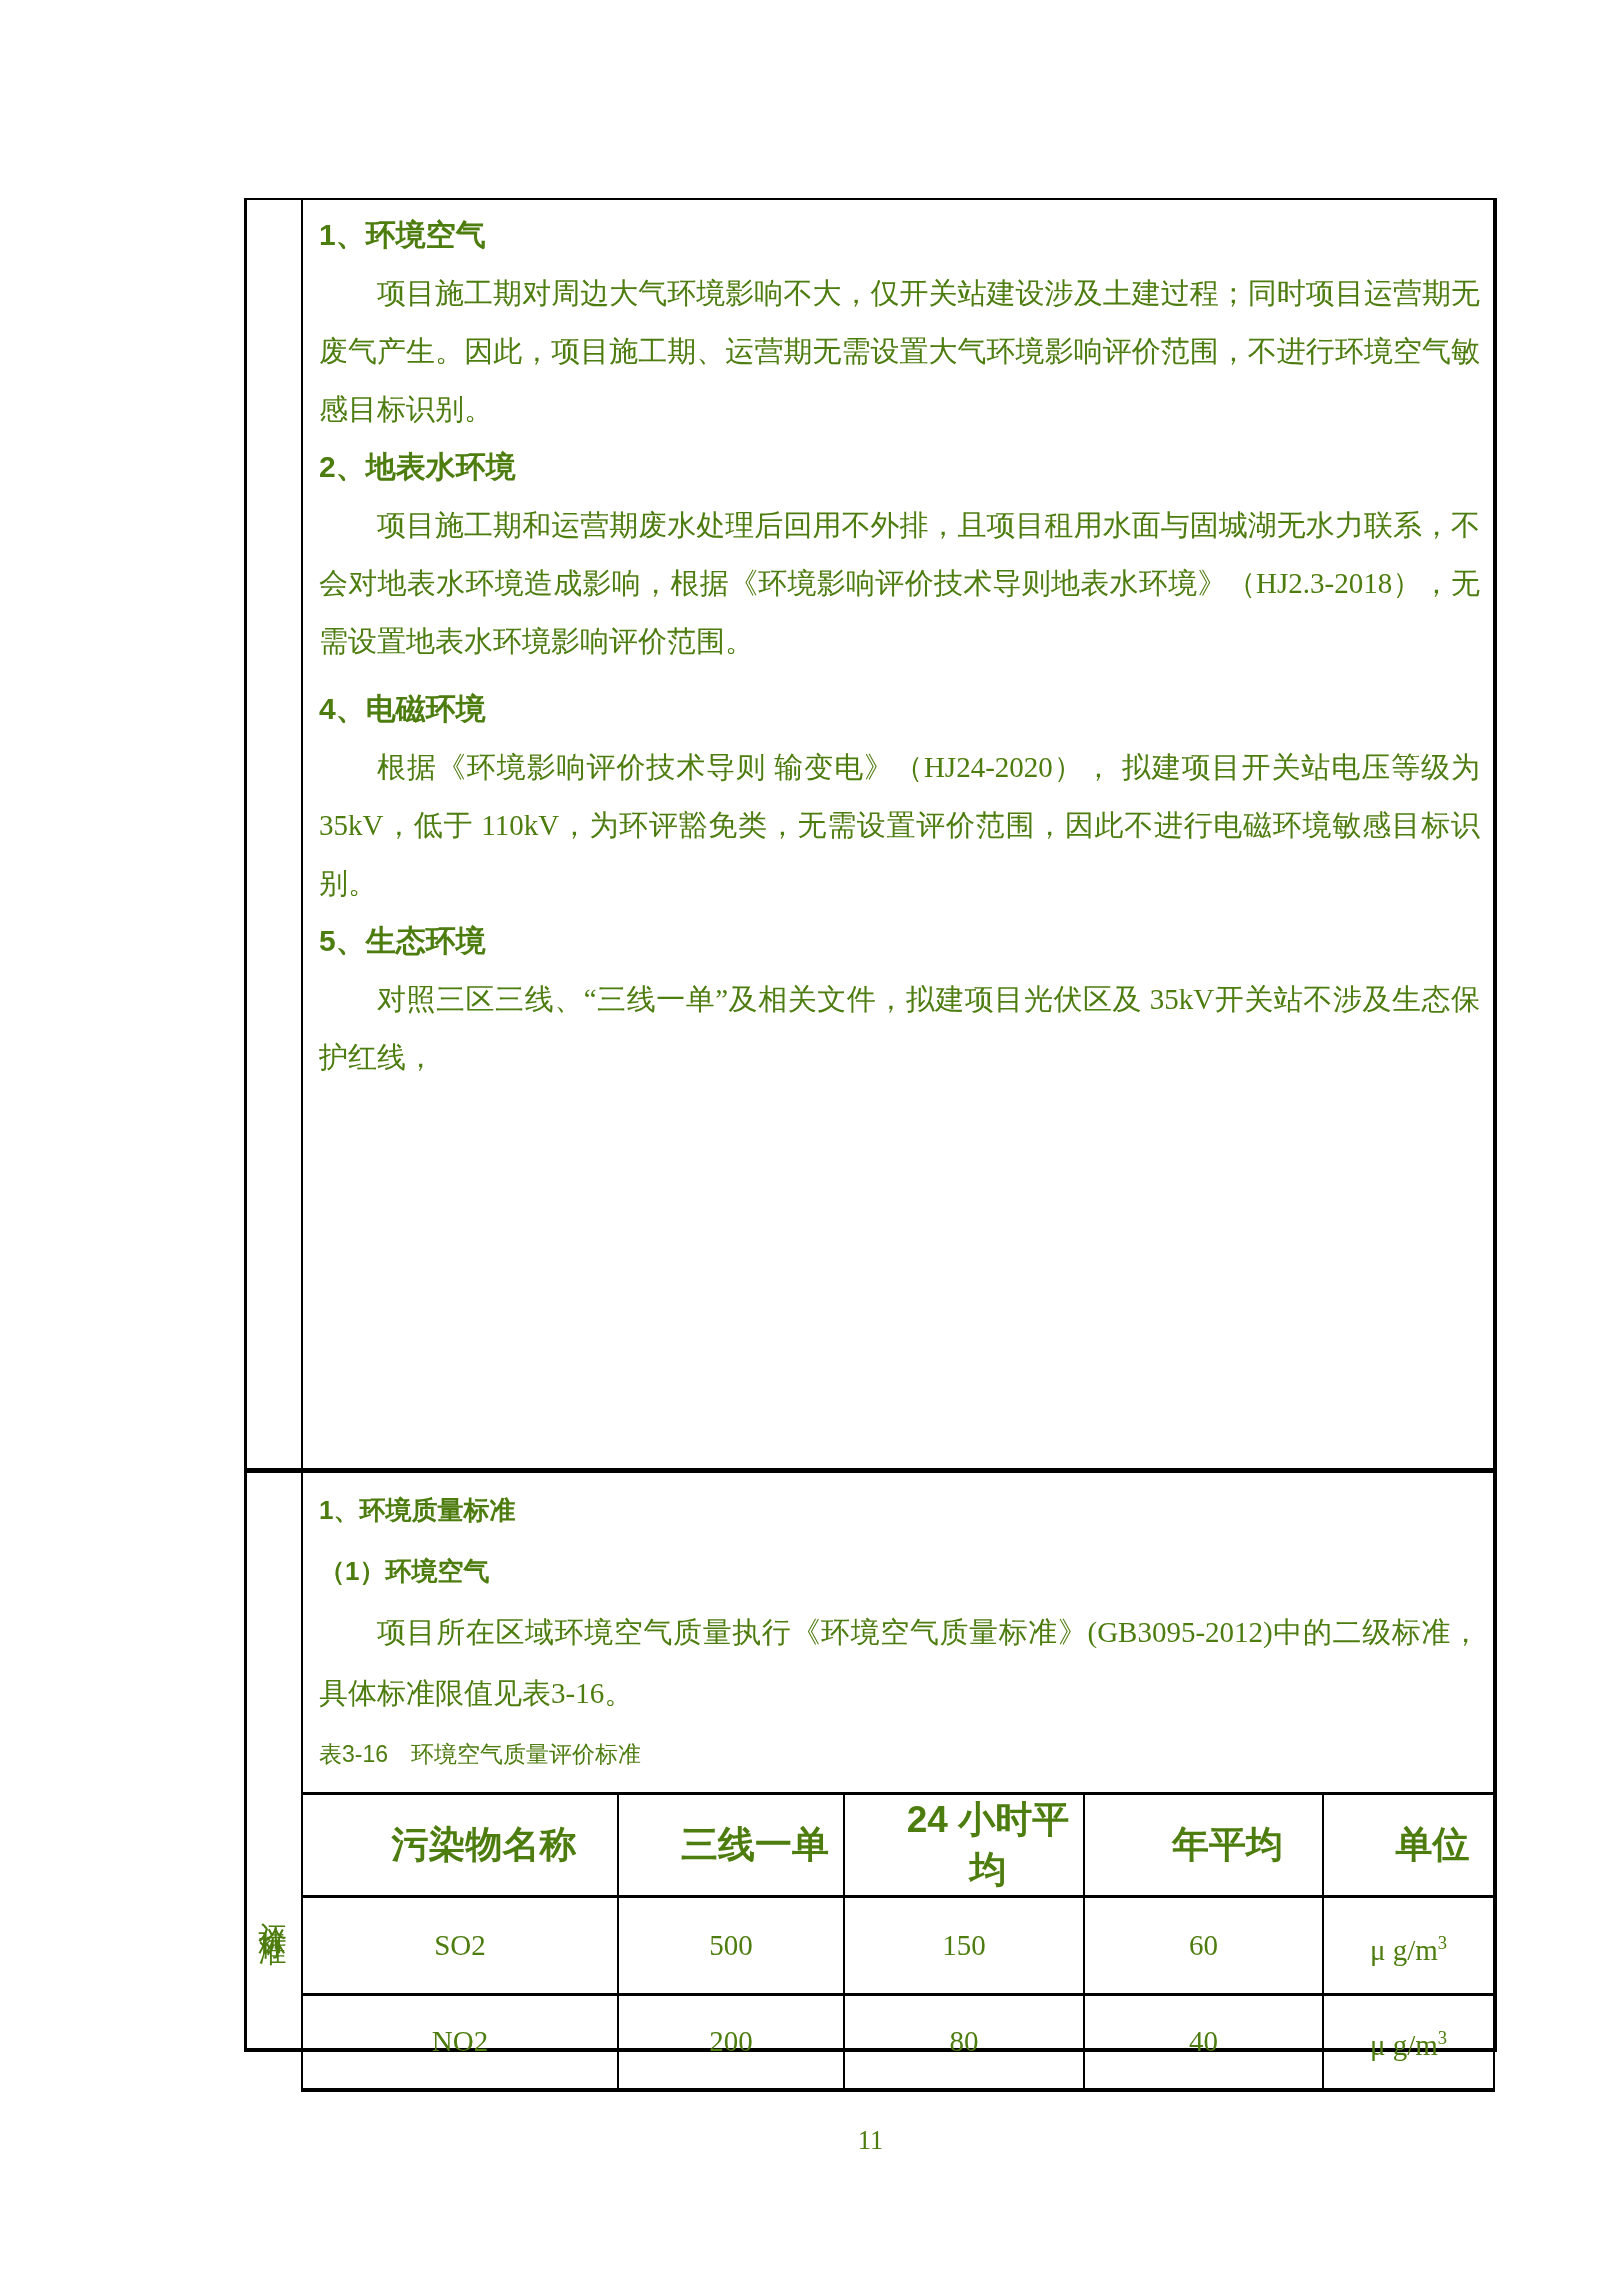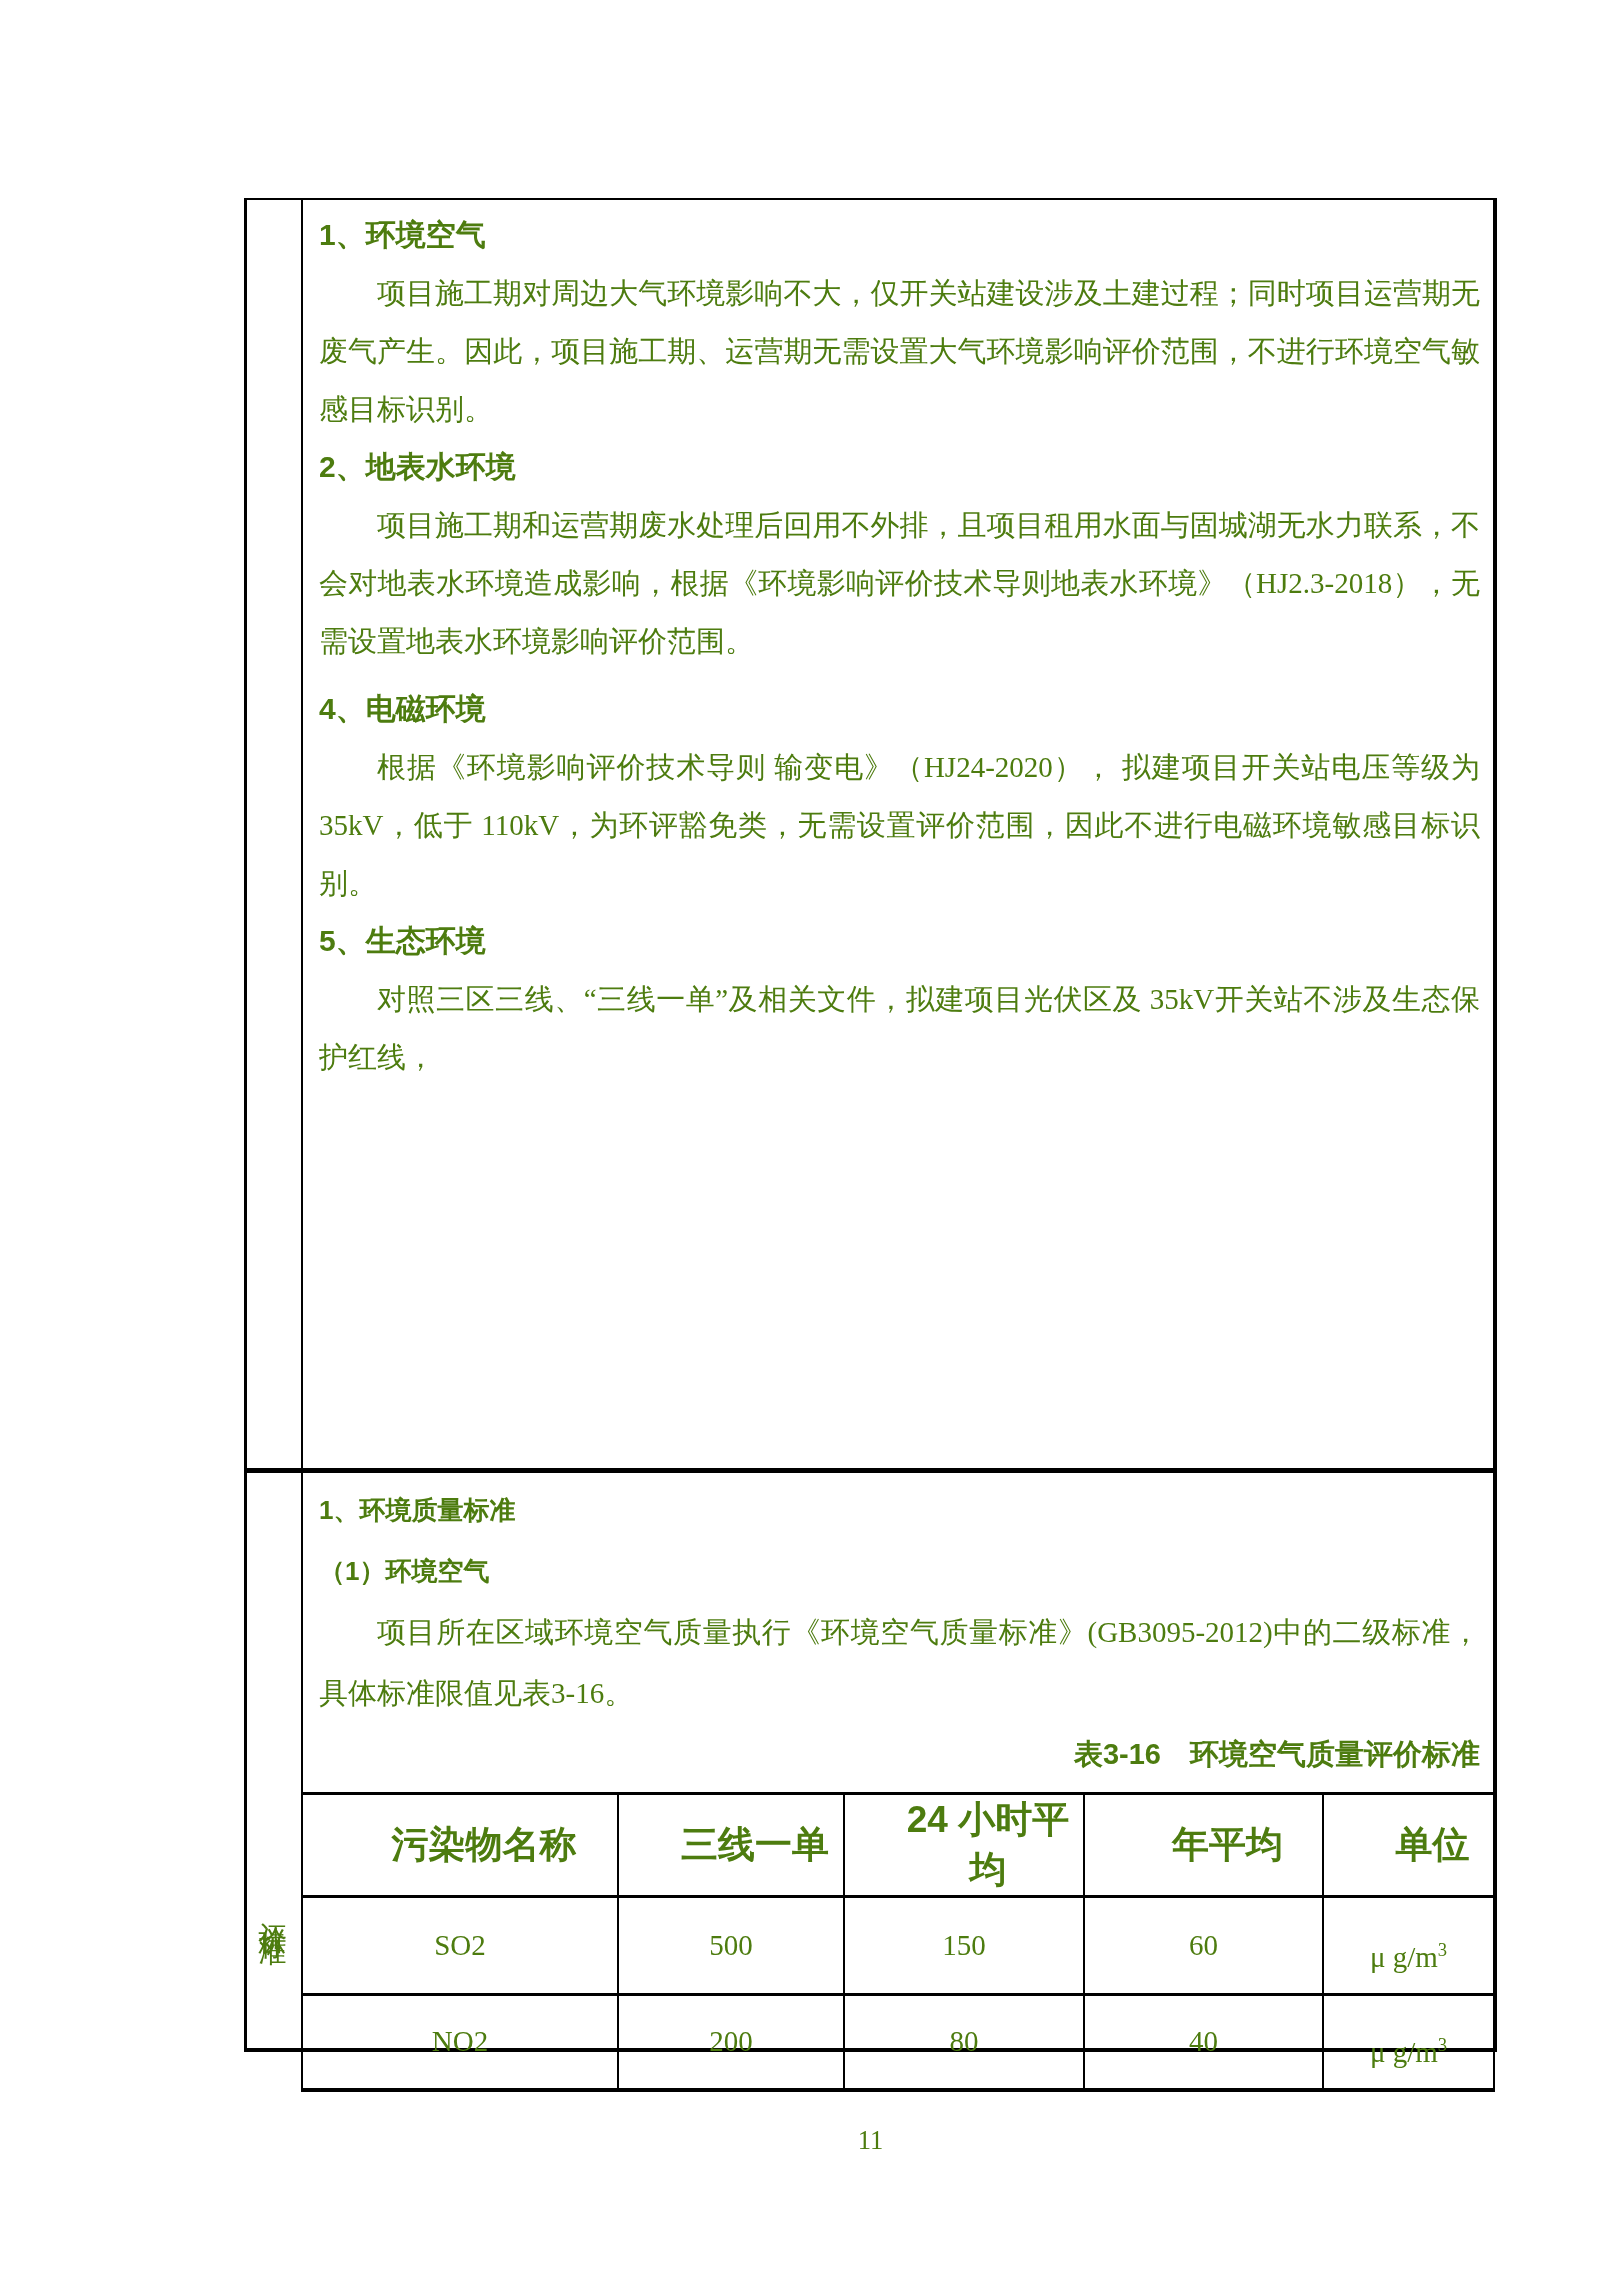--- a/index.html
+++ b/index.html
@@ -34,22 +34,22 @@
   .row2-content {
     position:absolute; left:319px; top:1480px; width:1161px;
     font-size:29px; line-height:61px; text-align:justify;
   }
   .row2-heading, .row2-subheading {
     font-family:"Liberation Sans", sans-serif; font-weight:bold;
     font-size:26px; line-height:61px; text-align:left;
   }
   .row2-para { margin:0; text-indent:2em; }
   .table-caption {
-    font-family:"Liberation Sans", sans-serif; font-weight:bold;
-    font-size:29px; line-height:61px; text-align:right; text-indent:0;
+    font-family:"Liberation Sans", sans-serif; font-weight:normal;
+    font-size:23px; line-height:61px; text-align:left; text-indent:0;
   }
 
   
   .vertical-label {
     position:absolute; left:257px; top:1900px;
     writing-mode:vertical-rl; text-orientation:upright;
     font-size:28px; line-height:31px; letter-spacing:4.9px;
   }
 
   
@@ -70,21 +70,21 @@
   .air-table tbody tr.r0 { height:98px; }
   .air-table tbody tr.r0 td { border-bottom:3.9px solid #000; }
   .air-table tbody tr.r1 { height:95px; }
   .air-table tbody tr.r1 td { border-bottom:4.9px solid #000; }
   .air-table col.c0 { width:316px; }
   .air-table col.c1 { width:226px; }
   .air-table col.c2 { width:240px; }
   .air-table col.c3 { width:239px; }
   .air-table col.c4 { width:171px; }
   .unit-cell { vertical-align:bottom; }
-  .unit-inner { padding-bottom:19px; }
+  .unit-inner { padding-bottom:26px; }
   .unit-inner sup { font-size:18.6px; }
 
   
   .page-number {
     position:absolute; left:244px; top:2125px; width:1253px;
     text-align:center; font-size:26.5px;
   }
 </style>
 </head>
 <body>

